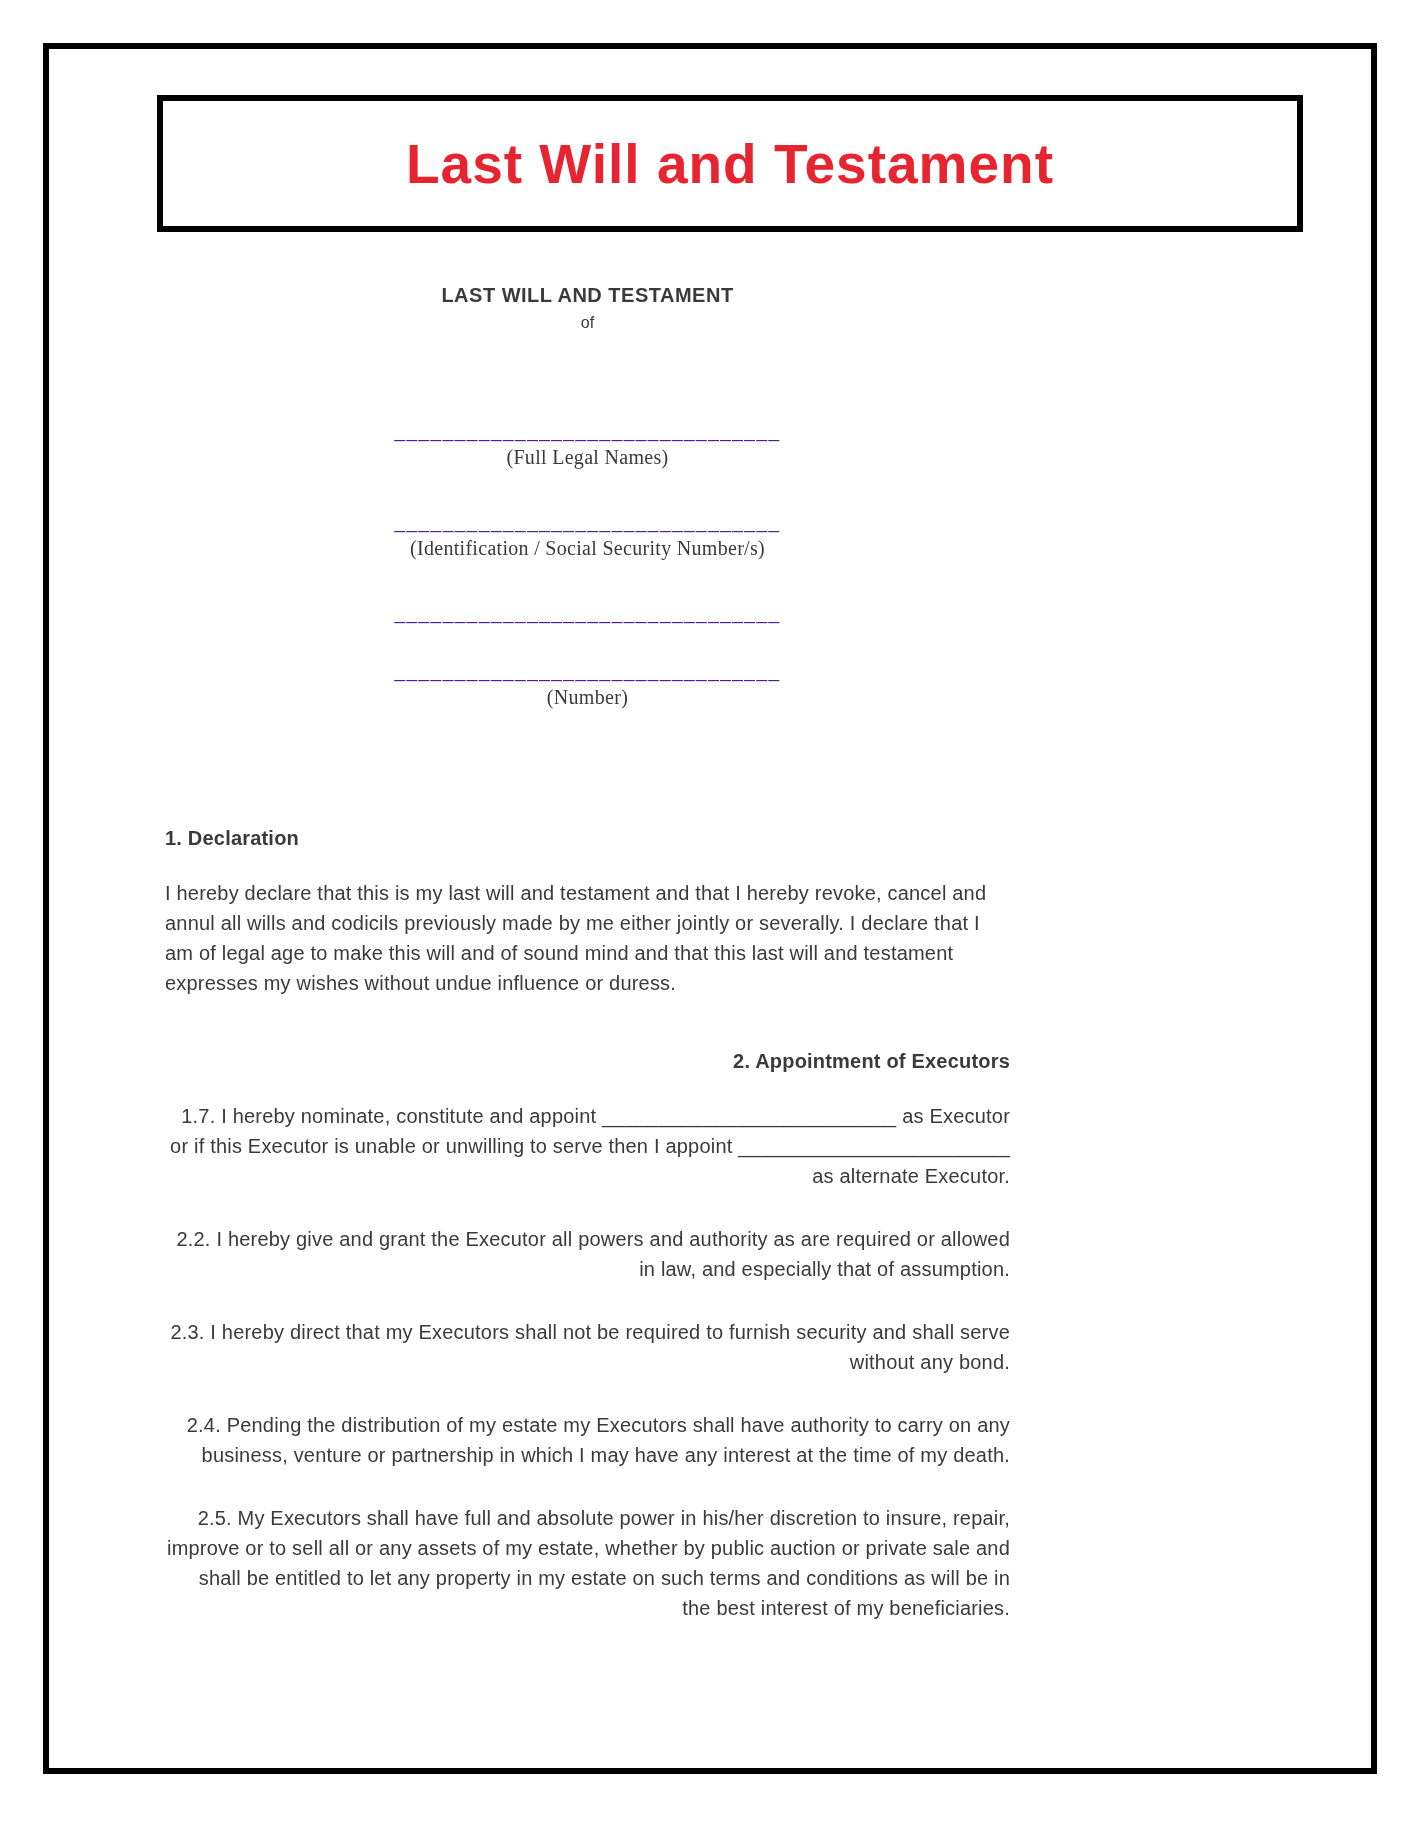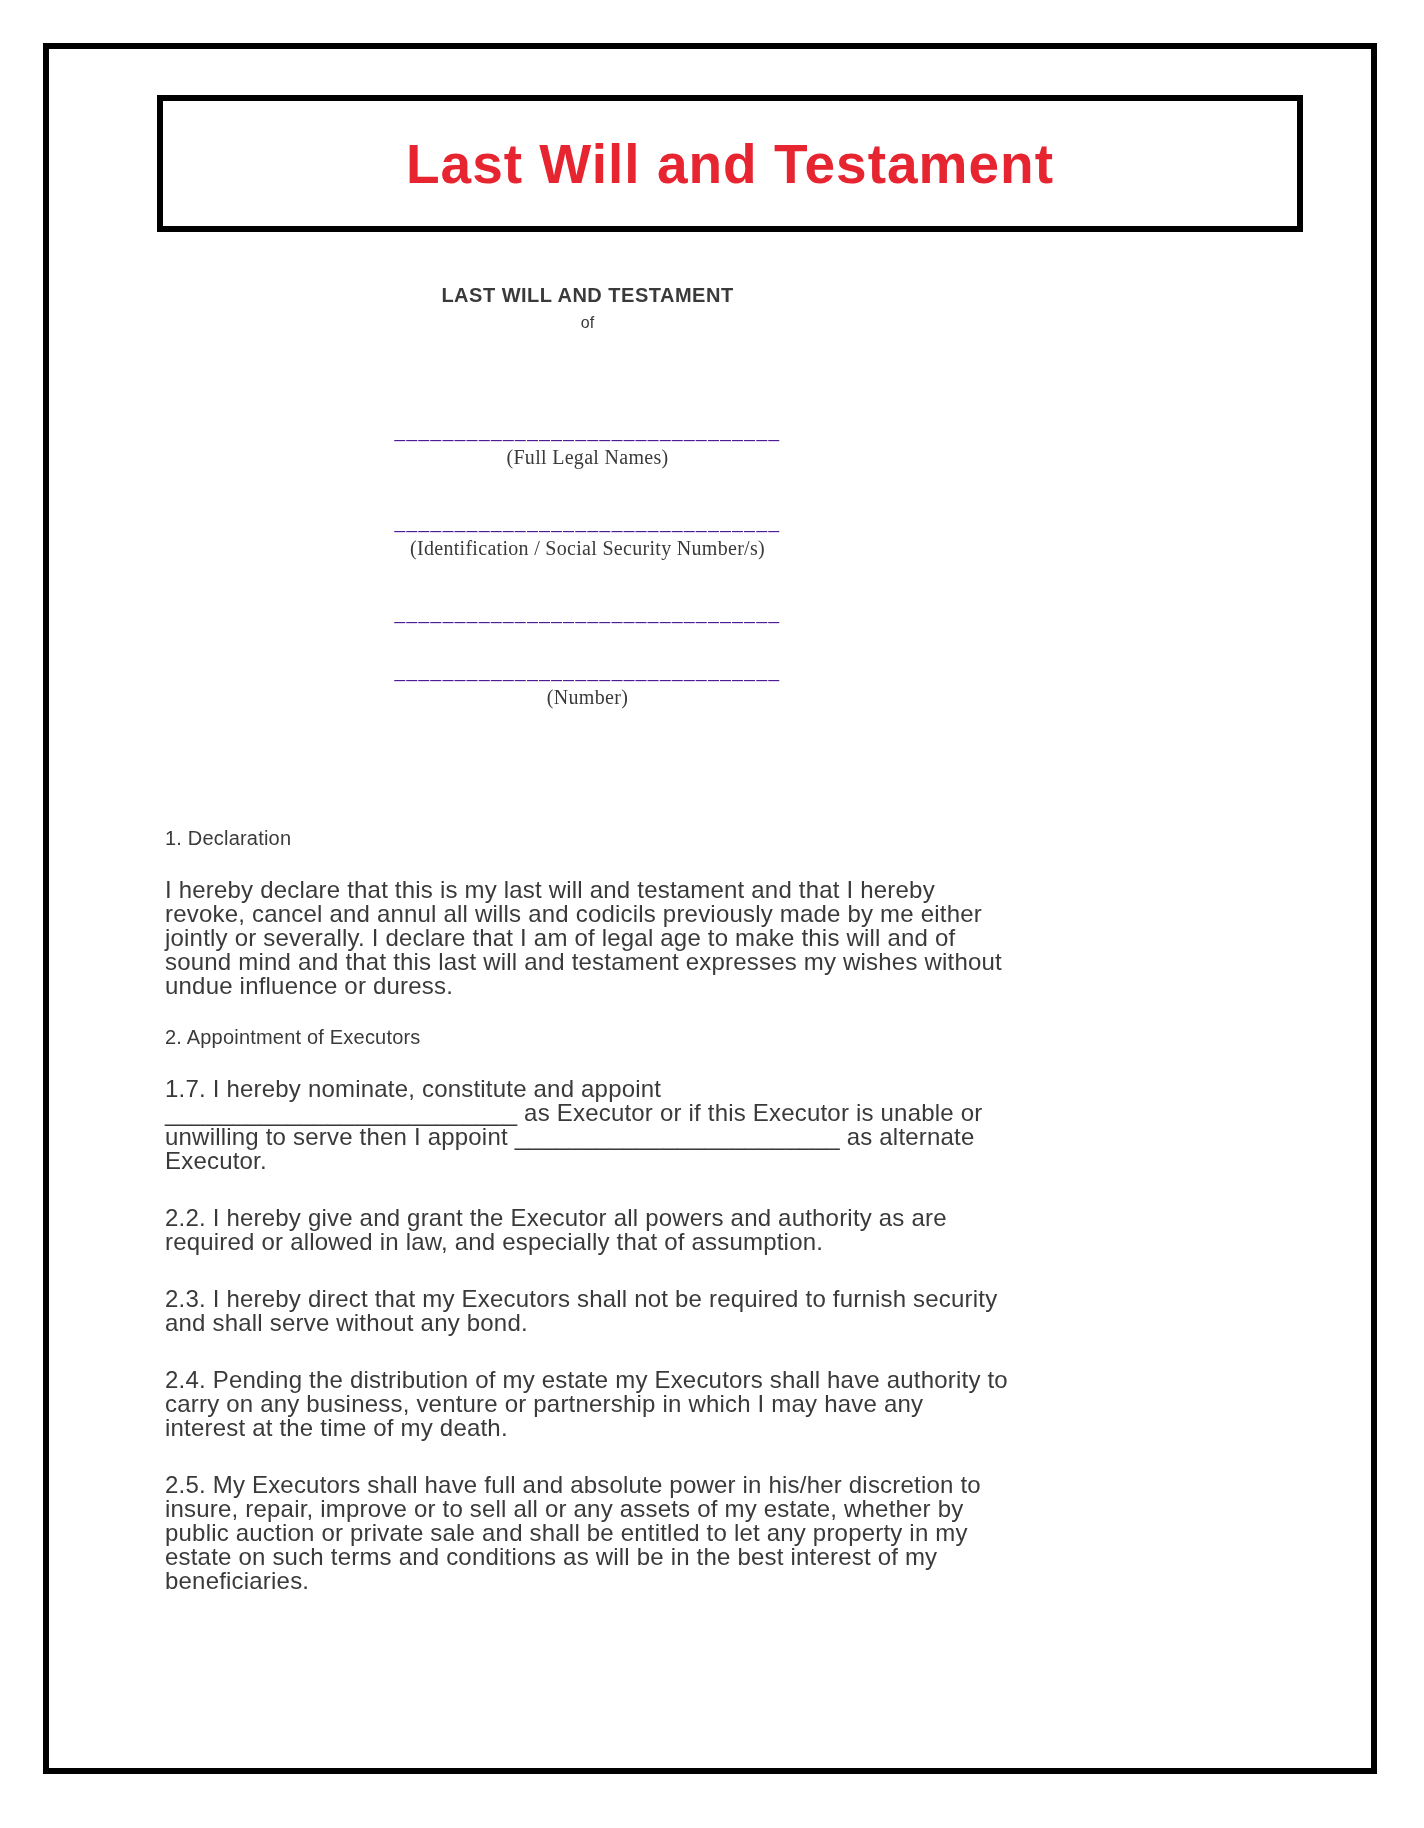--- a/index.html
+++ b/index.html
@@ -56,28 +56,28 @@
   }
   .field-label {
     font-size: 20px;
     margin-top: 4px;
     letter-spacing: 0.3px;
     font-family: Liberation Serif, serif;
   }
   .sections { margin-top: 118px; }
   .section-heading {
     font-size: 20px;
-    font-weight: 400;
+    font-weight: 700;
     letter-spacing: 0.2px;
     margin-bottom: 28px;
   }
-  .section + .section { margin-top: 28px; }
+  .section + .section { margin-top: 52px; text-align: right; }
   .para {
-    font-size: 24px;
-    line-height: 24px;
+    font-size: 20px;
+    line-height: 30px;
     letter-spacing: 0.2px;
     margin-bottom: 33px;
   }
   .para:last-child { margin-bottom: 0; }
 </style>
 </head>
 <body>
 
 <div class="page-border">
 

